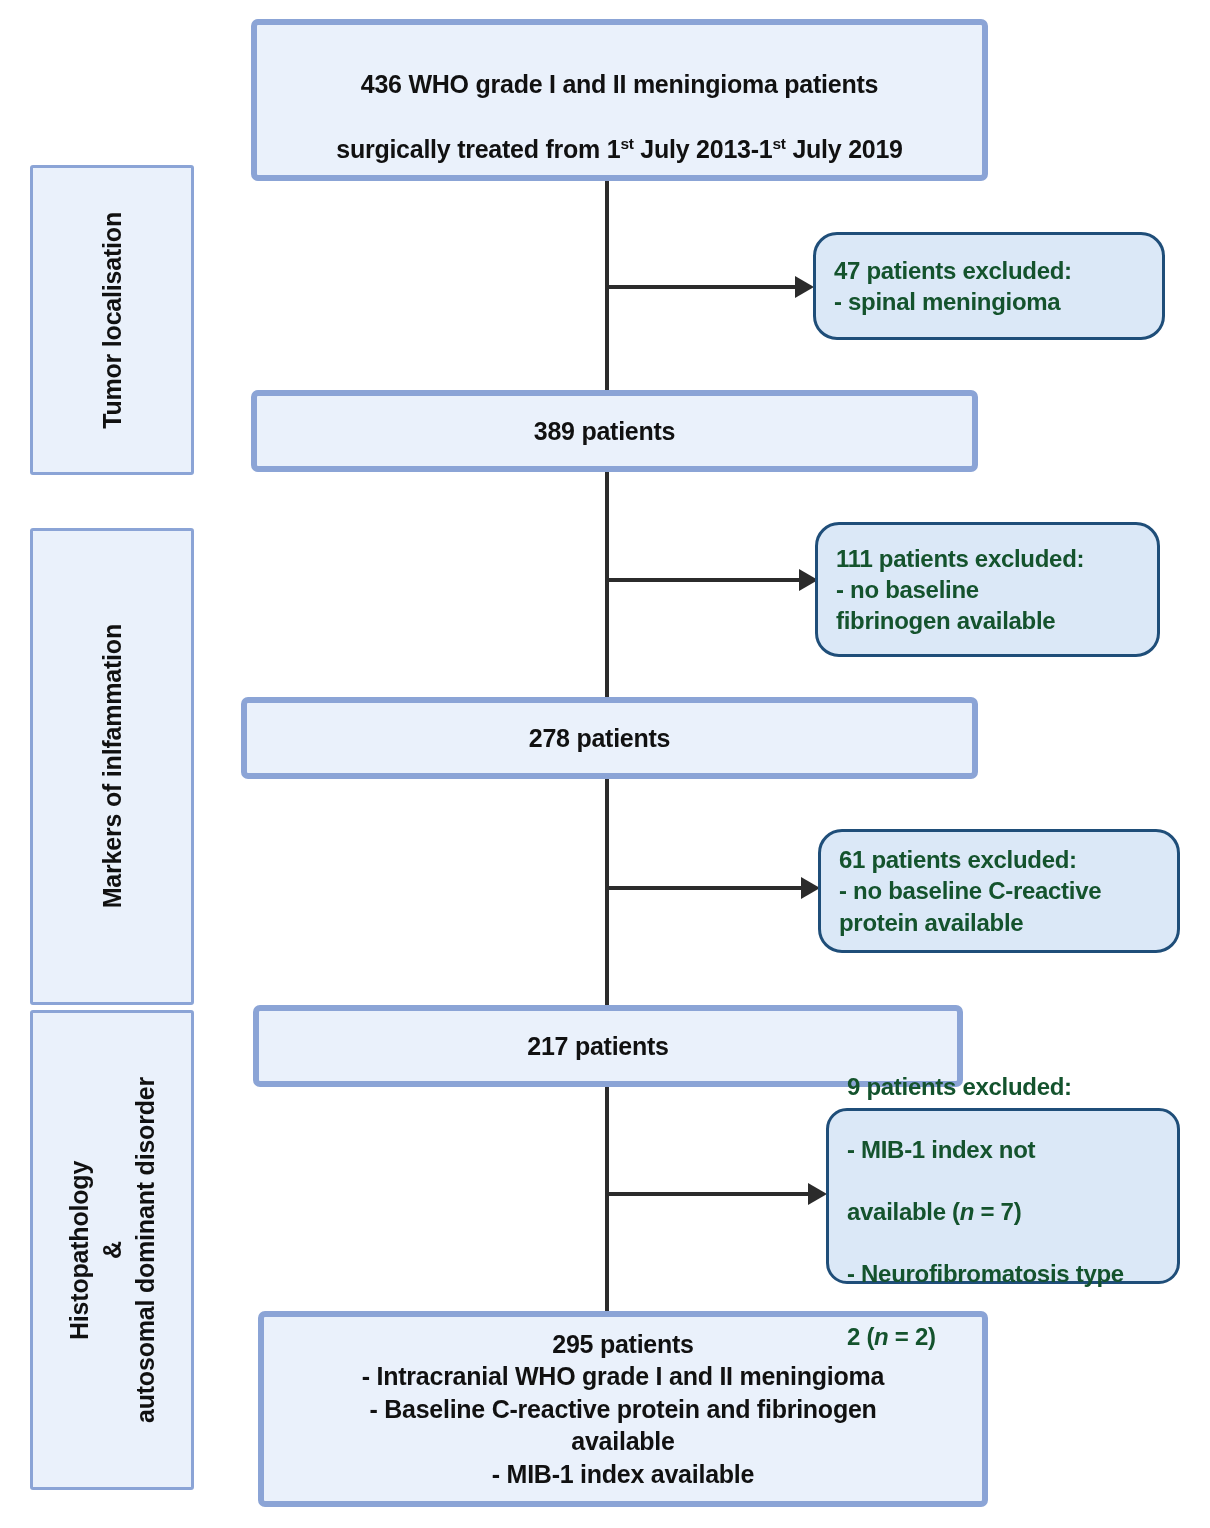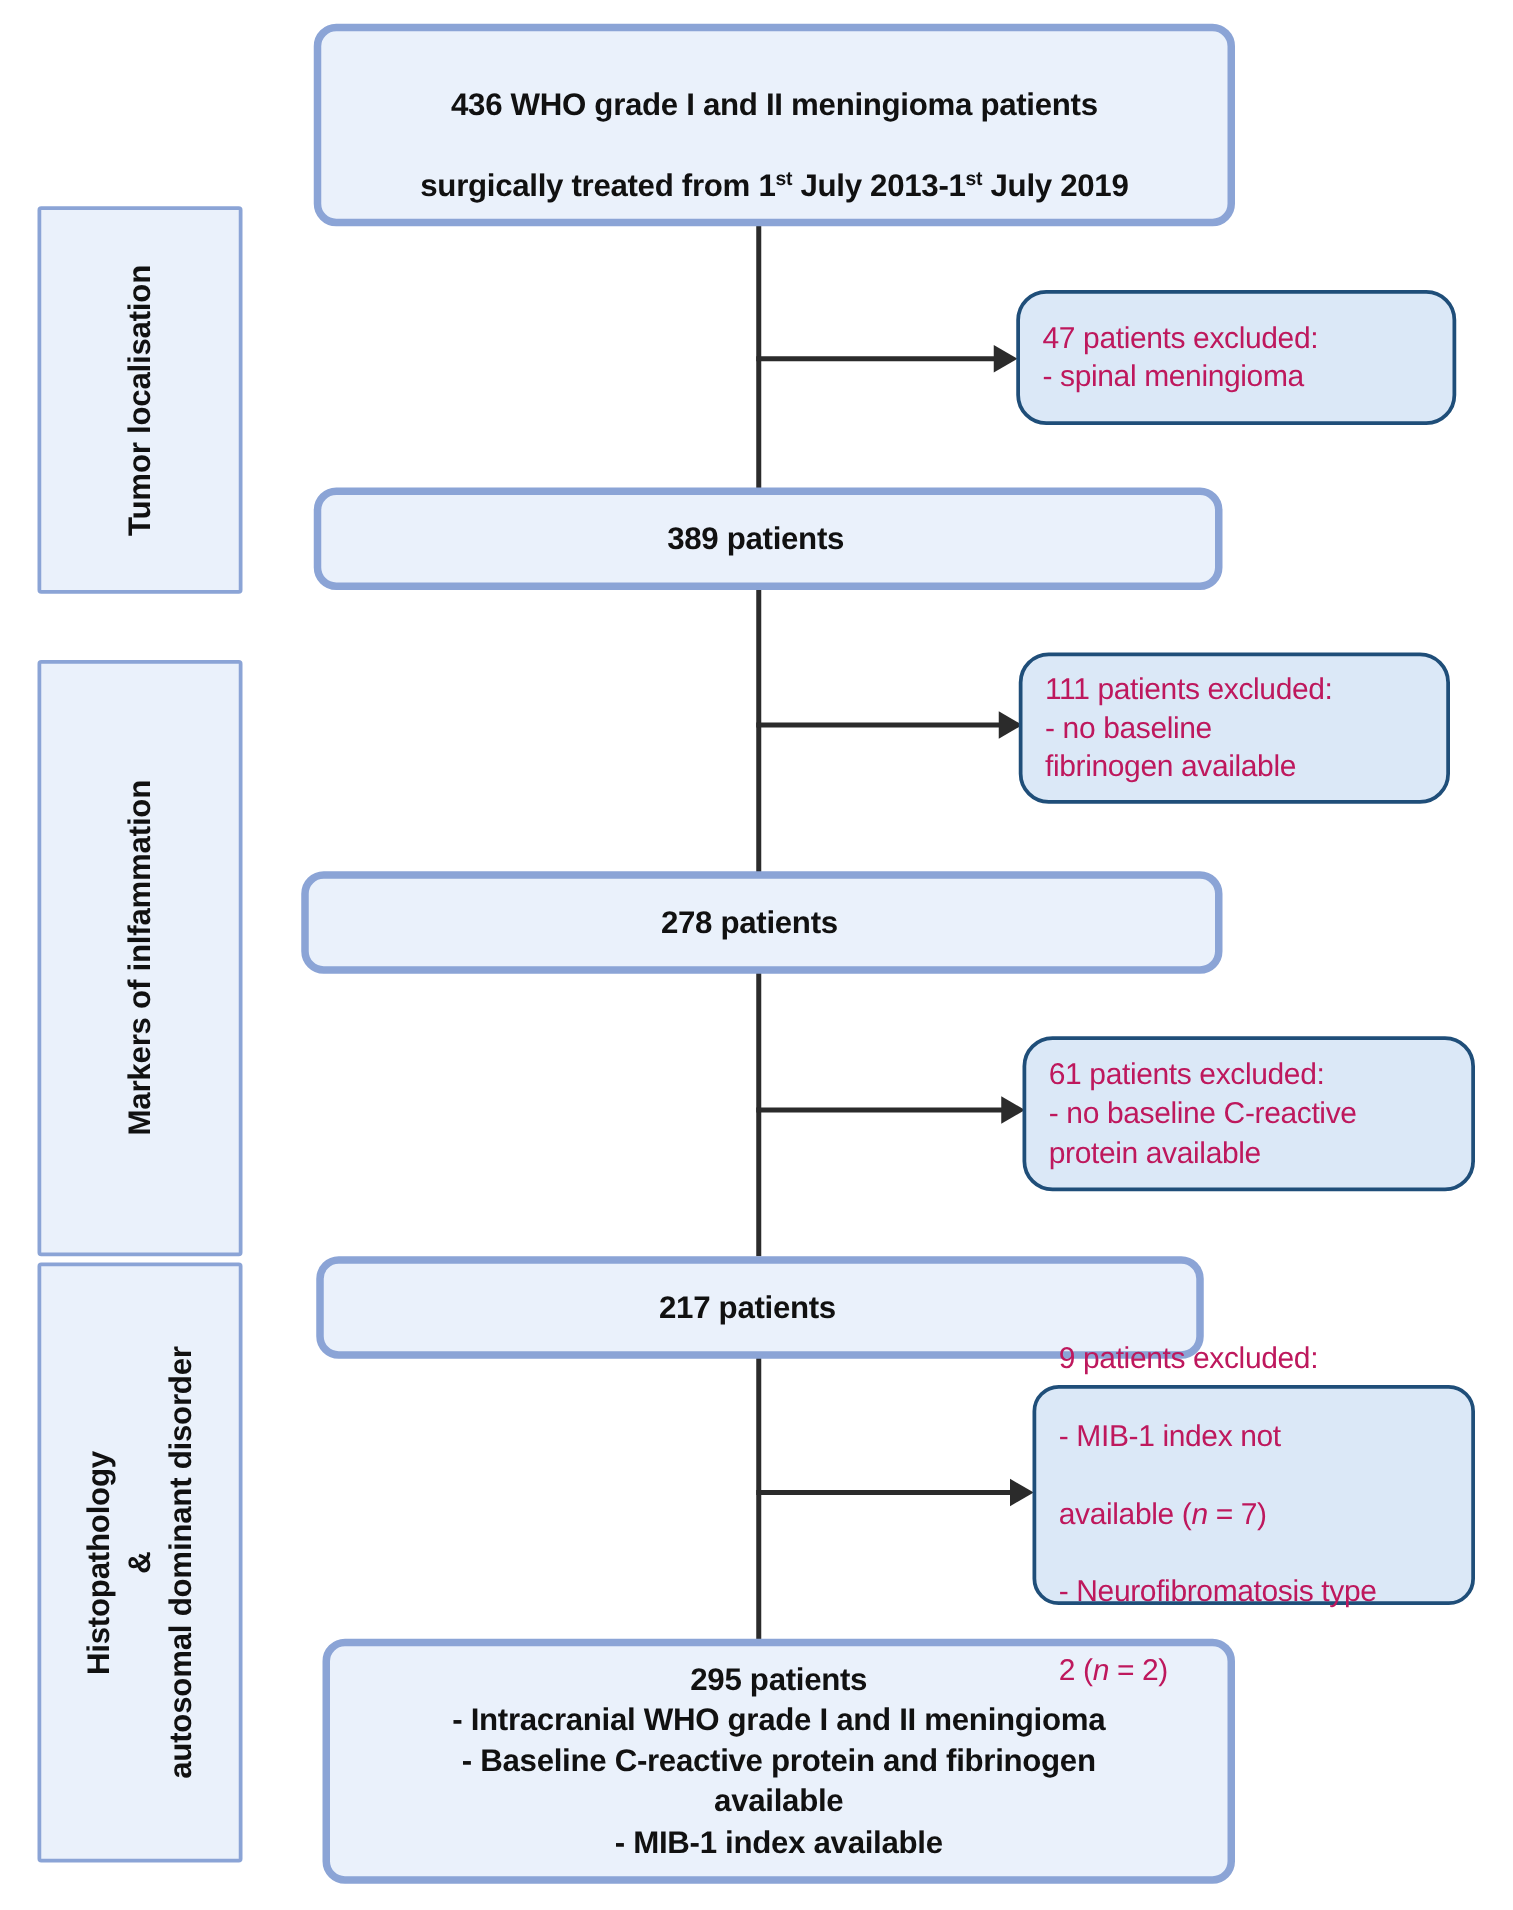--- a/index.html
+++ b/index.html
@@ -40,21 +40,21 @@
     color: #111111;
     letter-spacing: -0.2px;
     white-space: pre-line;
   }
 
   
   .flow-box {
     position: absolute;
     background: #eaf1fb;
     border: 6px solid #8ba4d6;
-    border-radius: 18px;
+    border-radius: 7px;
     box-sizing: border-box;
     display: flex;
     align-items: center;
     justify-content: center;
   }
   .flow-text {
     text-align: center;
     font-weight: bold;
     font-size: 25px;
     line-height: 1.30;
@@ -75,24 +75,24 @@
     position: absolute;
     background: #dbe8f7;
     border: 3px solid #1f4e79;
     border-radius: 24px;
     box-sizing: border-box;
     display: flex;
     align-items: center;
   }
   .excl-text {
     text-align: left;
-    font-weight: normal;
+    font-weight: bold;
     font-size: 24px;
     line-height: 1.30;
-    color: #be185d;
+    color: #14532d;
     letter-spacing: -0.3px;
     white-space: pre-line;
     padding: 0 14px 0 18px;
   }
   .excl-text i {
     font-style: italic;
   }
 
   
   .vline {
@@ -174,21 +174,21 @@
 - Baseline C-reactive protein and fibrinogen
 available
 - MIB-1 index available</div>
   </div>
 
   <div class="excl-box" style="left:813px; top:232px; width:352px; height:108px;">
     <div class="excl-text">47 patients excluded:
 - spinal meningioma</div>
   </div>
 
-  <div class="excl-box" style="left:815px; top:522px; width:345px; height:121px;">
+  <div class="excl-box" style="left:815px; top:522px; width:345px; height:135px;">
     <div class="excl-text">111 patients excluded:
 - no baseline
 fibrinogen available</div>
   </div>
 
   <div class="excl-box" style="left:818px; top:829px; width:362px; height:124px;">
     <div class="excl-text">61 patients excluded:
 - no baseline C-reactive
 protein available</div>
   </div>

